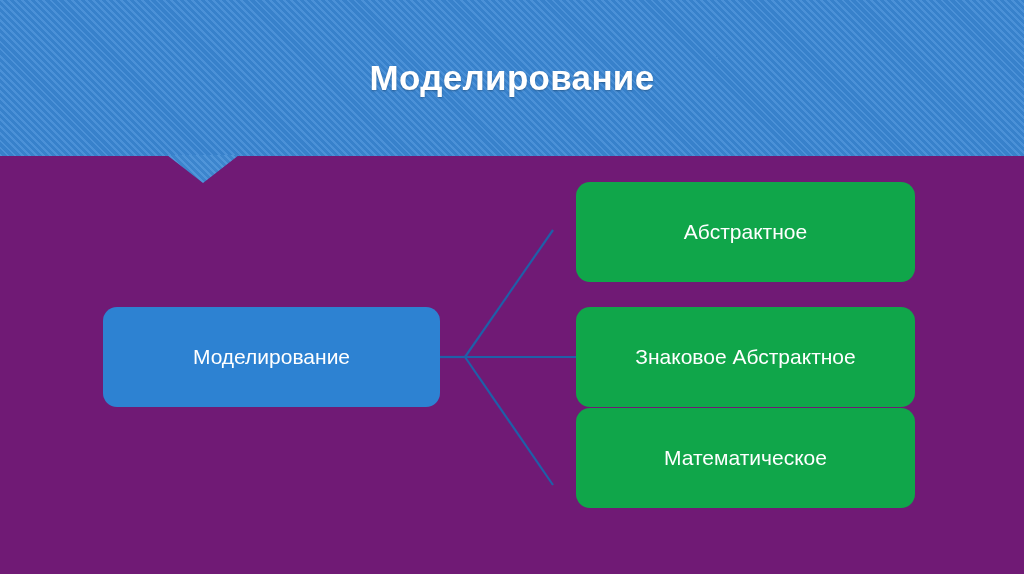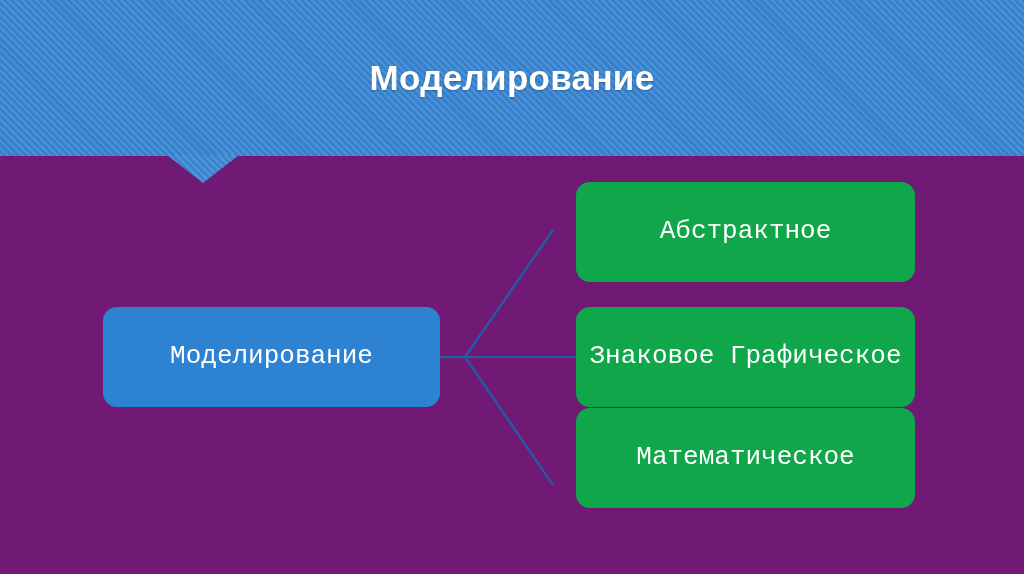--- a/index.html
+++ b/index.html
@@ -84,28 +84,27 @@
   }
 
   
   .node {
     position: absolute;
     display: flex;
     align-items: center;
     justify-content: center;
     border-radius: 14px;
     color: #ffffff;
-    font-size: 26px;
+    font-size: 21px;
     font-weight: normal;
     text-align: center;
     line-height: 1.2;
     white-space: nowrap;
     box-sizing: border-box;
     padding: 12px 12px;
-    font-family: Liberation Mono, monospace;
   }
 
   .node-root {
     left: 103px;
     top: 307px;
     width: 337px;
     height: 100px;
     background: #2d82d2;
   }
 
@@ -154,20 +153,20 @@
 
   <div class="node node-root">
     <span>Моделирование</span>
   </div>
 
   <div class="node node-branch" id="node-abstract">
     <span>Абстрактное</span>
   </div>
 
   <div class="node node-branch" id="node-sign">
-    <span>Знаковое Графическое</span>
+    <span>Знаковое Абстрактное</span>
   </div>
 
   <div class="node node-branch" id="node-math">
     <span>Математическое</span>
   </div>
 
 </div>
 
 </body></html>

